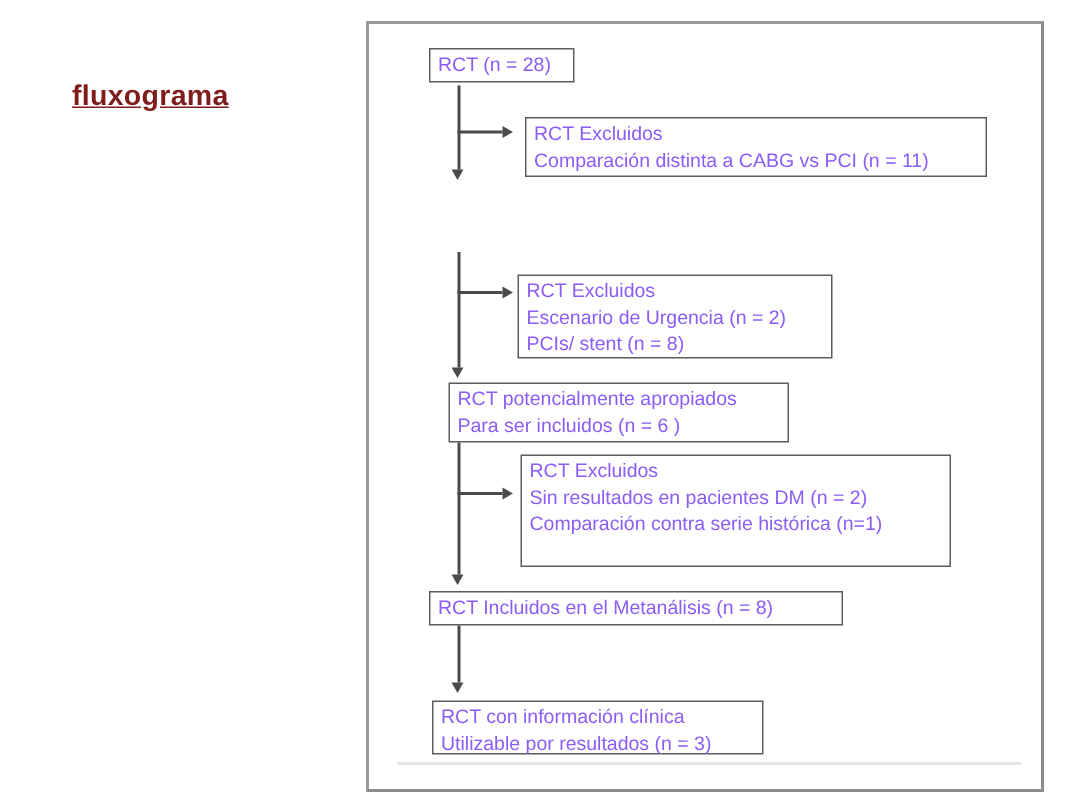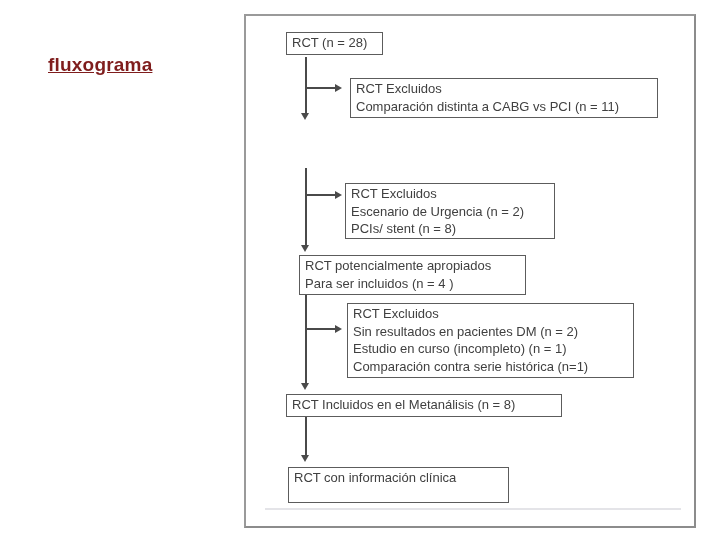--- a/index.html
+++ b/index.html
@@ -38,21 +38,21 @@
     box-sizing: border-box;
   }
   .panel-inner {
     position: absolute;
     left: 0; top: 0; right: 0; bottom: 0;
   }
   .fbox {
     position: absolute;
     border: 1.5px solid #5c5c5c;
     background: #ffffff;
-    color: #404040;
+    color: #8b5cf6;
     font-size: 13px;
     line-height: 17.5px;
     padding: 1px 10px 0 5px;
     box-sizing: border-box;
     white-space: nowrap;
   }
   .fbox .ln { white-space: nowrap; }
   .conn-v {
     position: absolute;
     width: 2px;
@@ -136,36 +136,36 @@
 
 
       <div class="fbox" id="box-excluded-2">
         <div class="ln">RCT Excluidos</div>
         <div class="ln">Escenario de Urgencia (n = 2)</div>
         <div class="ln">PCIs/ stent (n = 8)</div>
       </div>
 
       <div class="fbox" id="box-potential">
         <div class="ln">RCT potencialmente apropiados</div>
-        <div class="ln">Para ser incluidos (n = 4 )</div>
+        <div class="ln">Para ser incluidos (n = 6 )</div>
       </div>
 
       <div class="fbox" id="box-excluded-3">
         <div class="ln">RCT Excluidos</div>
         <div class="ln">Sin resultados en pacientes DM (n = 2)</div>
-        <div class="ln">Estudio en curso (incompleto) (n = 1)</div>
         <div class="ln">Comparación contra serie histórica (n=1)</div>
       </div>
 
       <div class="fbox" id="box-included-meta">
         <div class="ln">RCT Incluidos en el Metanálisis  (n = 8)</div>
       </div>
 
       <div class="fbox" id="box-clinical-info">
         <div class="ln">RCT con información clínica</div>
+        <div class="ln">Utilizable por resultados (n = 3)</div>
       </div>
 
       <div class="conn-v" id="vline-1"></div>
       <div class="arrow-down" id="arrow-v1"></div>
       <div class="conn-h" id="hline-1"></div>
       <div class="arrow-right" id="arrow-h1"></div>
 
       <div class="conn-v" id="vline-2"></div>
       <div class="arrow-down" id="arrow-v2"></div>
       <div class="conn-h" id="hline-2"></div>

